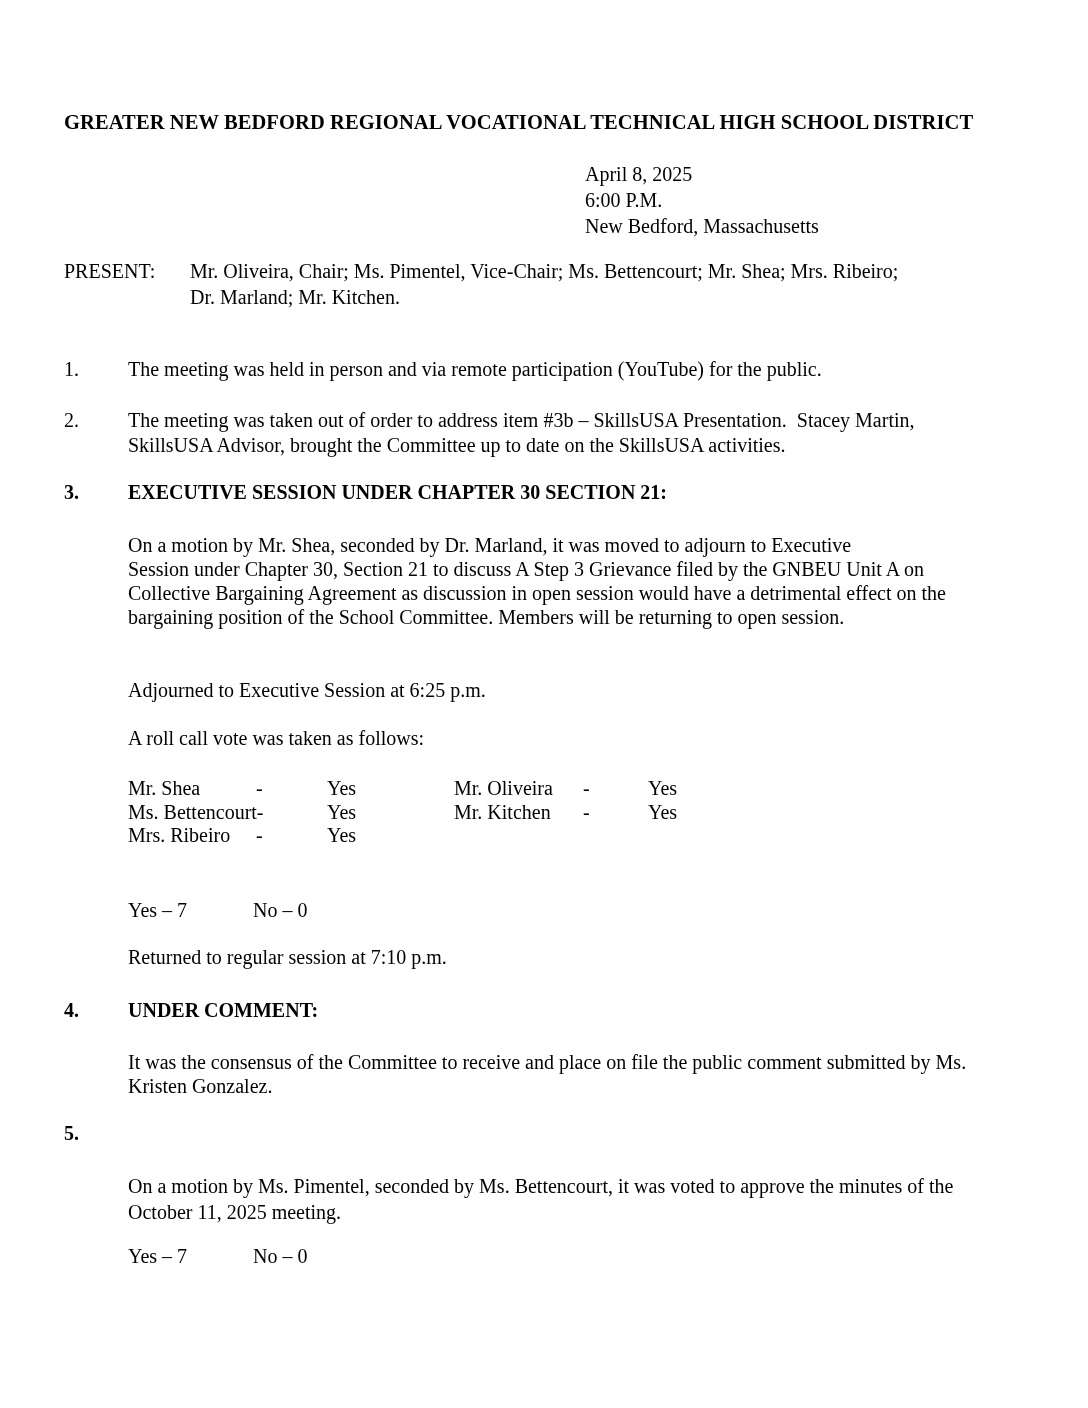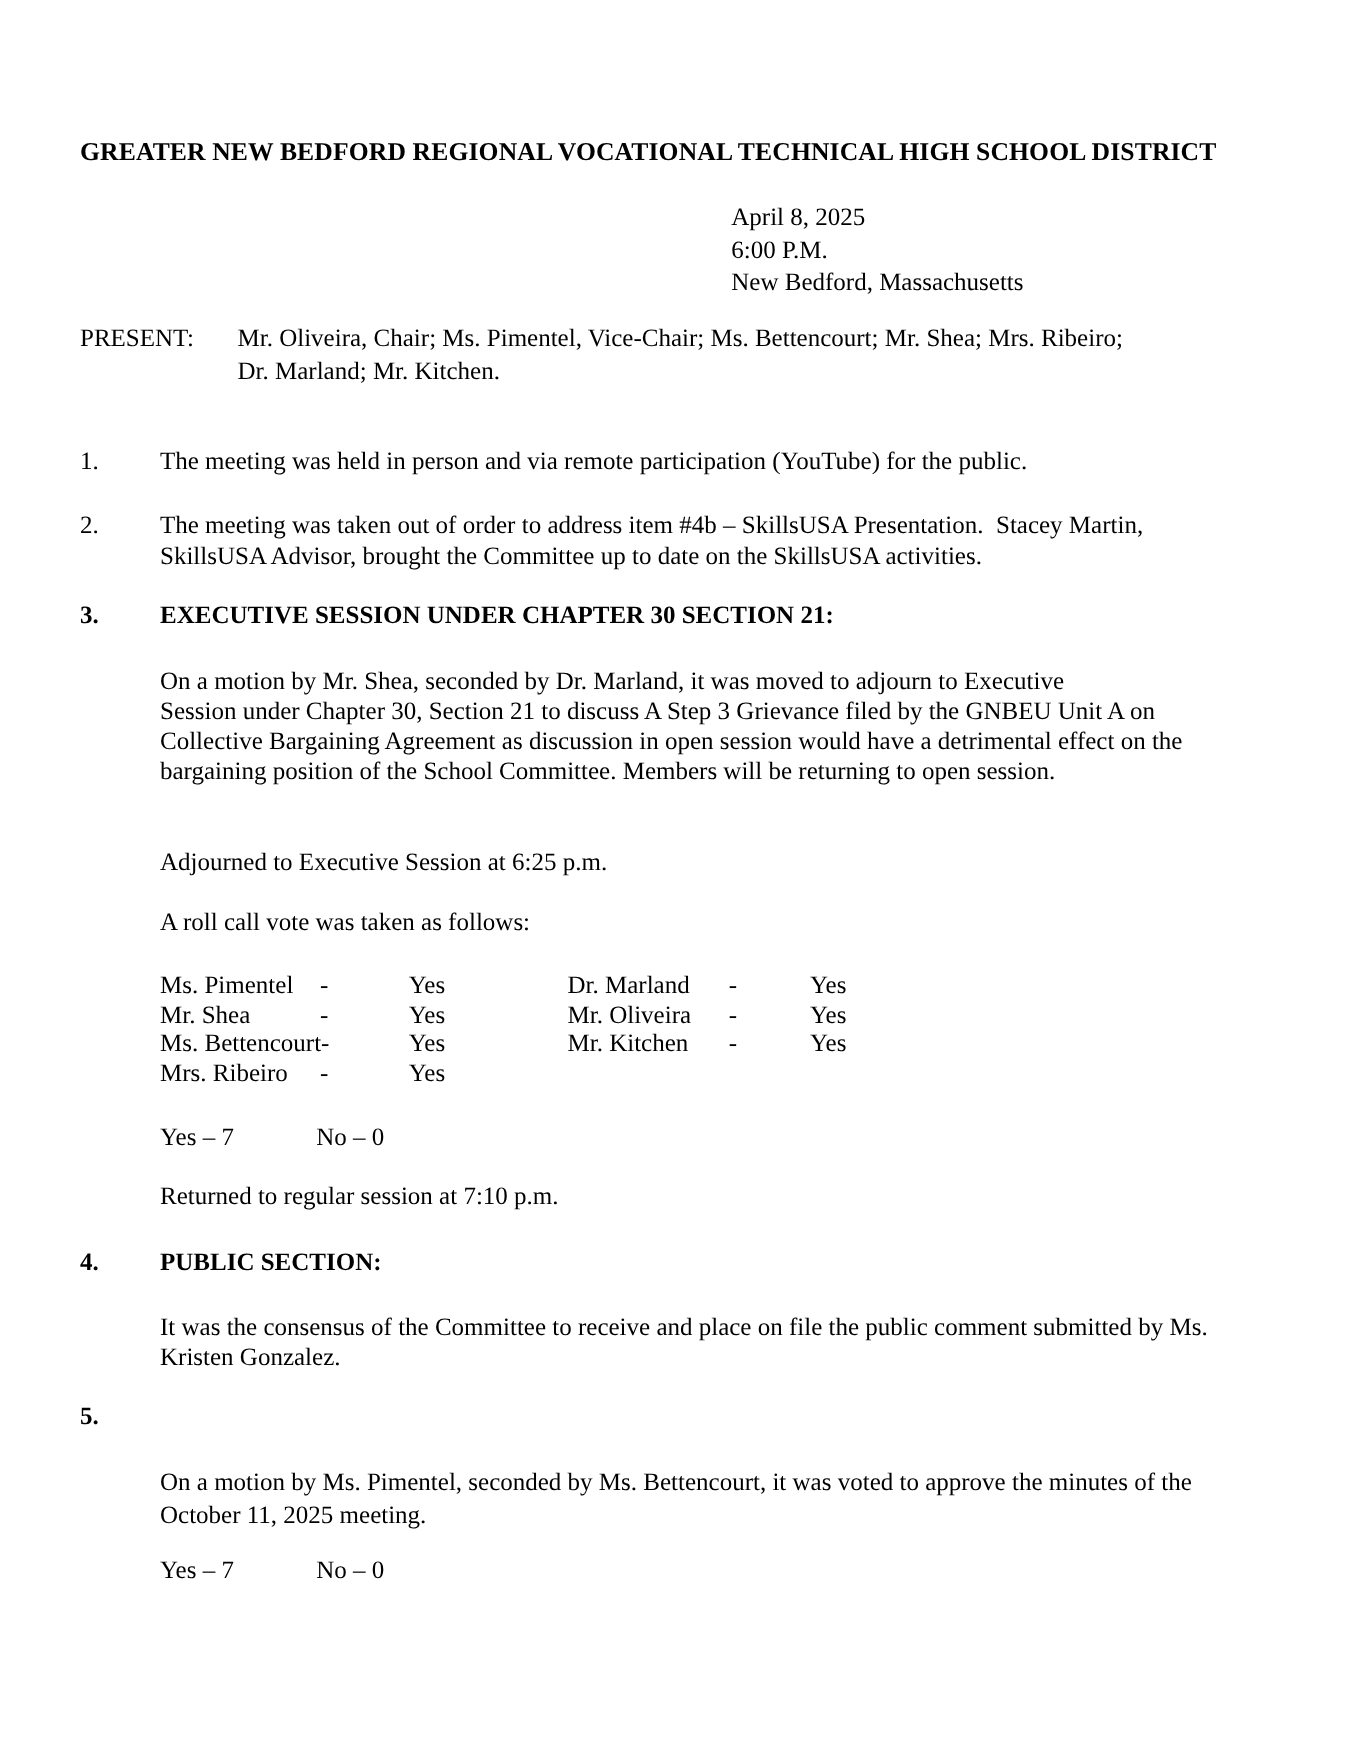--- a/index.html
+++ b/index.html
@@ -82,21 +82,21 @@
     </div>
   </div>
 
   <div class="abs item1-body">
     <span class="item-num">1.</span>
     <div class="line">The meeting was held in person and via remote participation (YouTube) for the public.</div>
   </div>
 
   <div class="abs item2-body">
     <span class="item-num">2.</span>
-    <div class="line">The meeting was taken out of order to address item #4b – SkillsUSA Presentation.  Stacey Martin,</div>
+    <div class="line">The meeting was taken out of order to address item #3b – SkillsUSA Presentation.  Stacey Martin,</div>
     <div class="line">SkillsUSA Advisor, brought the Committee up to date on the SkillsUSA activities.</div>
   </div>
 
   <div class="abs item3-head">
     <span class="item-num">3.</span>
     <span class="line">EXECUTIVE SESSION UNDER CHAPTER 30 SECTION 21:</span>
   </div>
 
   <div class="abs motion-para">
     <div class="line">On a motion by Mr. Shea, seconded by Dr. Marland, it was moved to adjourn to Executive</div>
@@ -104,42 +104,39 @@
     <div class="line">Collective Bargaining Agreement as discussion in open session would have a detrimental effect on the</div>
     <div class="line">bargaining position of the School Committee. Members will be returning to open session.</div>
   </div>
 
   <div class="abs adjourned-line line">Adjourned to Executive Session at 6:25 p.m.</div>
 
   <div class="abs rollcall-intro line">A roll call vote was taken as follows:</div>
 
   <div class="abs vote-table">
     <div class="vote-row">
-      <span class="vc-name1">Ms. Pimentel</span><span class="vc-dash1">-</span><span class="vc-vote1">Yes</span><span class="vc-name2">Dr. Marland</span><span class="vc-dash2">-</span><span class="vc-vote2">Yes</span>
-    </div>
-    <div class="vote-row">
       <span class="vc-name1">Mr. Shea</span><span class="vc-dash1">-</span><span class="vc-vote1">Yes</span><span class="vc-name2">Mr. Oliveira</span><span class="vc-dash2">-</span><span class="vc-vote2">Yes</span>
     </div>
     <div class="vote-row">
       <span class="vc-name1">Ms. Bettencourt-</span><span class="vc-dash1"></span><span class="vc-vote1">Yes</span><span class="vc-name2">Mr. Kitchen</span><span class="vc-dash2">-</span><span class="vc-vote2">Yes</span>
     </div>
     <div class="vote-row">
       <span class="vc-name1">Mrs. Ribeiro</span><span class="vc-dash1">-</span><span class="vc-vote1">Yes</span><span class="vc-name2"></span><span class="vc-dash2"></span><span class="vc-vote2"></span>
     </div>
   </div>
 
   <div class="abs tally1">
     <span class="tally-yes">Yes – 7</span><span class="line">No – 0</span>
   </div>
 
   <div class="abs returned-line line">Returned to regular session at 7:10 p.m.</div>
 
   <div class="abs item4-head">
     <span class="item-num">4.</span>
-    <span class="line">PUBLIC SECTION:</span>
+    <span class="line">UNDER COMMENT:</span>
   </div>
 
   <div class="abs item4-para">
     <div class="line">It was the consensus of the Committee to receive and place on file the public comment submitted by Ms.</div>
     <div class="line">Kristen Gonzalez.</div>
   </div>
 
   <div class="abs item5-head">
     <span class="item-num">5.</span>
   </div>

